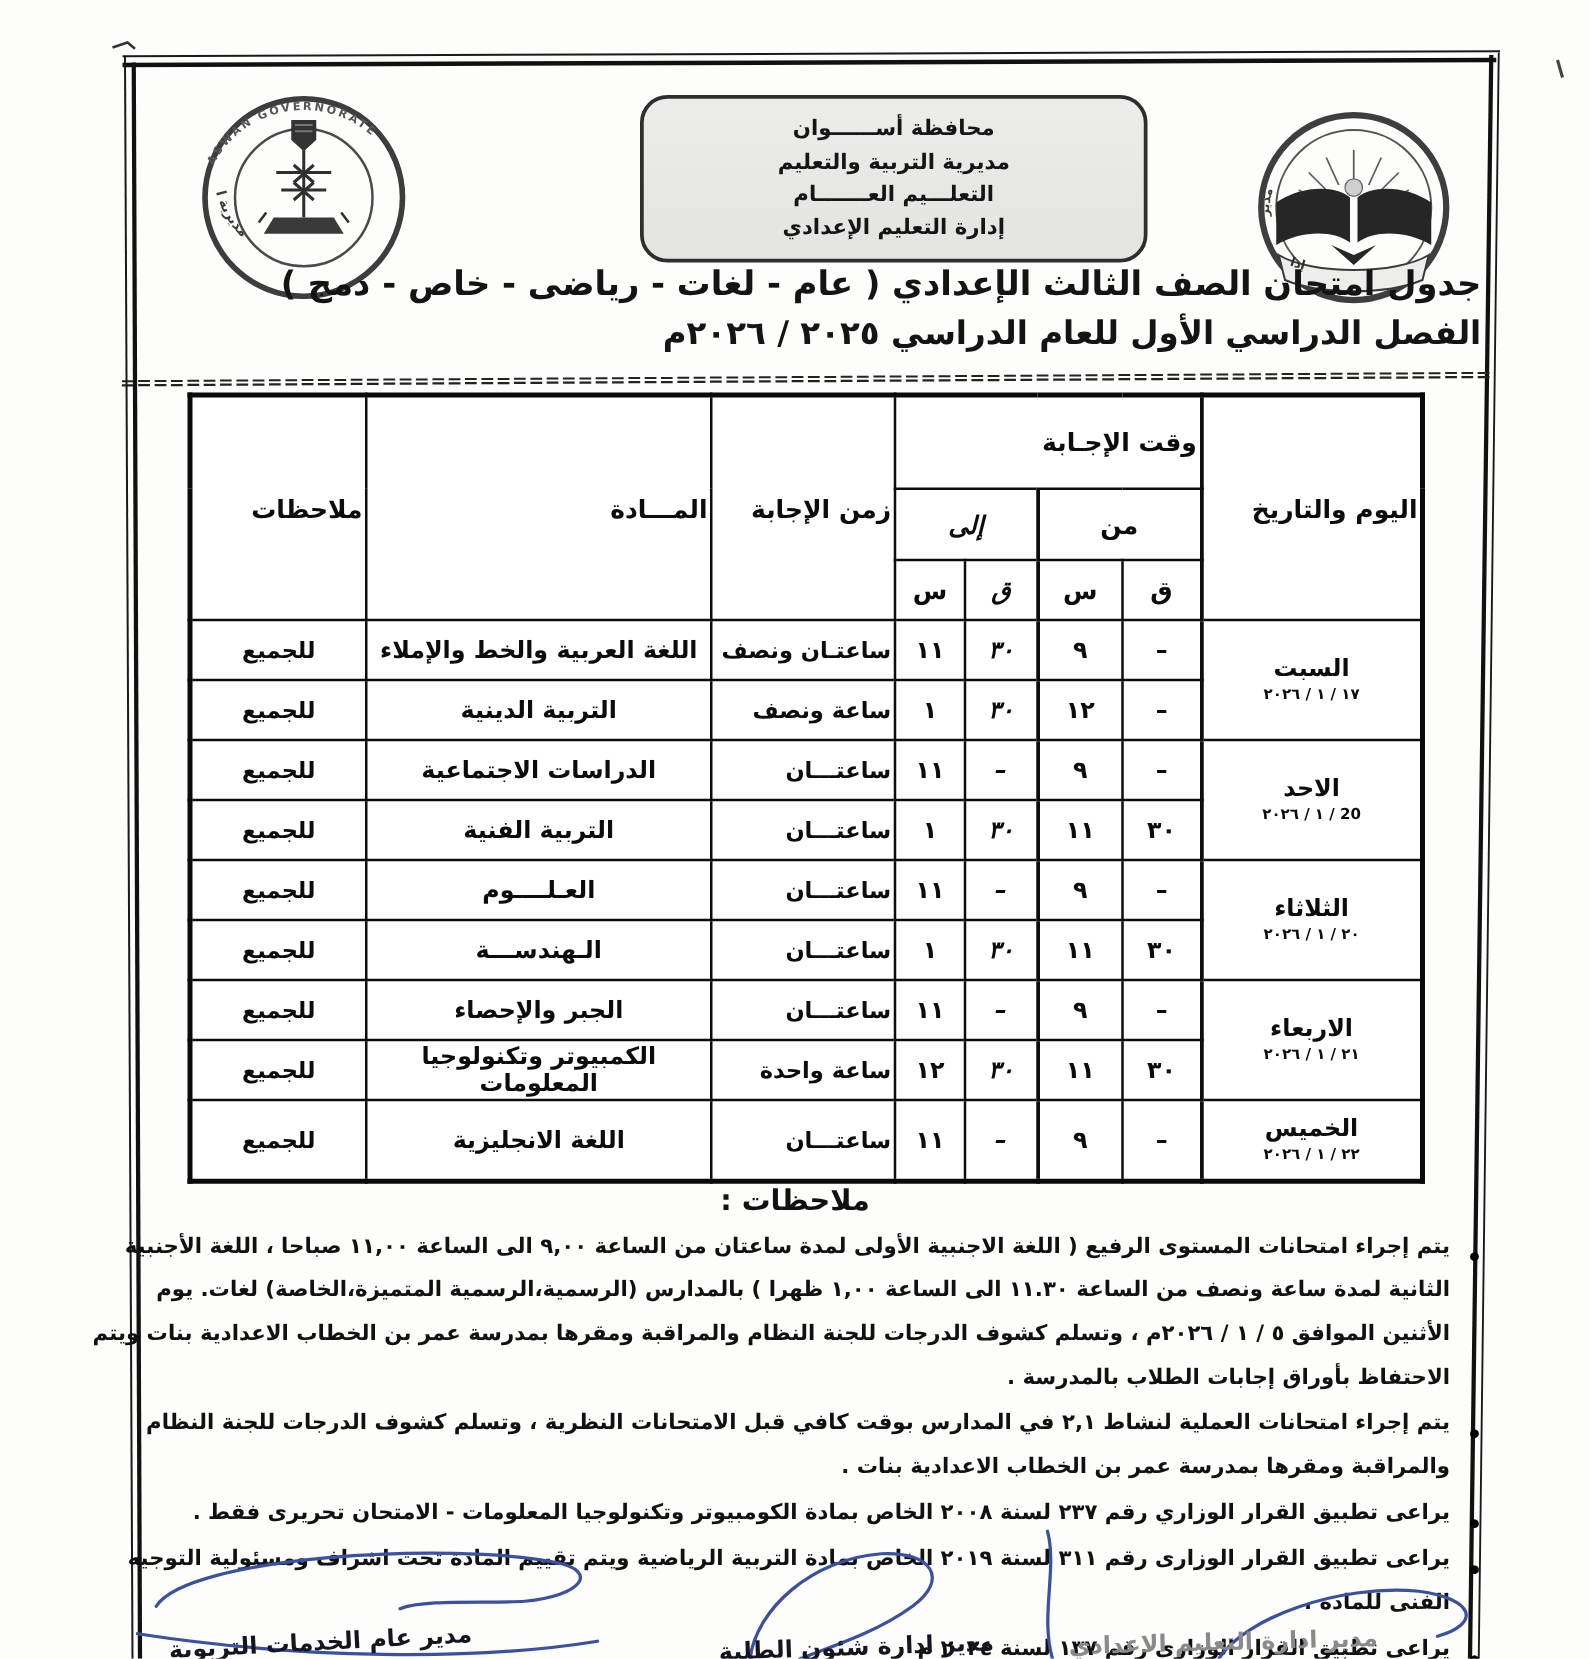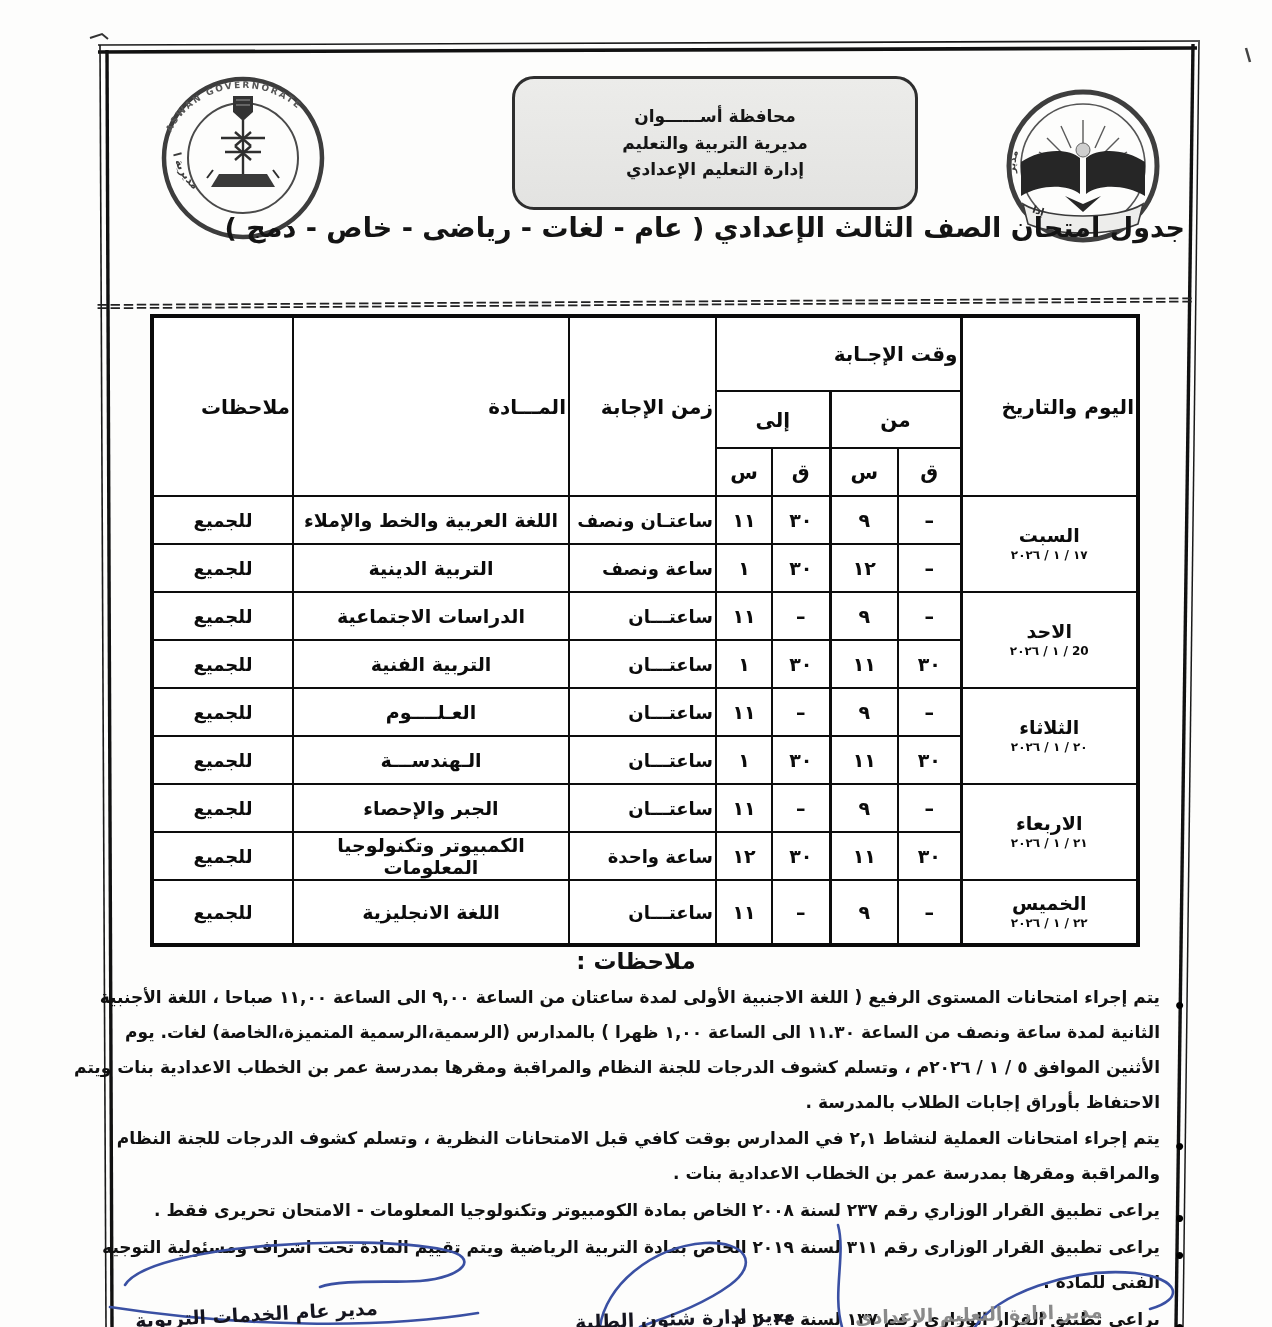--- a/index.html
+++ b/index.html
@@ -39,21 +39,21 @@
   }
   table.sched th,table.sched td{border:2.4px solid #0d0d0d;padding:0 2px;}
   table.sched{border:4.5px solid #0a0a0a;}
   tr.h1>*{height:72px;font-size:20px;text-align:right;}
   tr.h2>*{height:55px;font-size:20px;}
   tr.h3>*{height:46px;font-size:20px;}
   tr.r>*{height:46px;}
   tr.r-last>*{height:62px;}
   tr.g-first>*{border-top-width:5px;}
   .c-day{border-left-width:3.5px !important;font-size:19px;}
-  .sepR{border-right-width:3.5px !important;}
+  .sepR{border-right-width:3.5px !important;font-style:italic;}
   td.num{font-size:19px;margin-left:26px;}
   td.subj{font-size:19px;}
   td.dur{font-size:18px;text-align:right;}
   td.note{font-size:18px;}
   .day-name{font-size:19px;line-height:1.25;}
   .day-date{font-size:12px;line-height:1.3;}
   
   .notes{left:70px;top:948px;width:1120px;direction:rtl;z-index:2;color:#111;}
   .notes-heading{font-size:23px;font-weight:bold;text-align:center;margin:0 -12px 4px 0;}
   ul.notes-list{list-style:none;margin:6px 0 0 0;padding:0 30px 0 0;}
@@ -111,20 +111,21 @@
     <textPath href="#arcTop" startOffset="14%">ASWAN GOVERNORATE</textPath>
   </text>
   <text font-size="11" fill="#3c3c3c" font-weight="bold" direction="rtl">
     <textPath href="#arcBot" startOffset="22%">مديرية التربية والتعليم</textPath>
   </text>
 </svg>
 
 <div class="abs office-box">
   <div>محافظة أســــــوان</div>
   <div>مديرية التربية والتعليم</div>
+  <div>التعلـــيم العـــــــام</div>
   <div>إدارة التعليم الإعدادي</div>
 </div>
 
 <svg class="abs logo" style="left:995px;top:84px" width="176" height="170" viewBox="0 0 176 170">
   <defs>
     <path id="arcTop2" d="M20,88 A68,66 0 0 1 156,88" fill="none"></path>
     <path id="arcBan" d="M36,128 Q88,146 140,128" fill="none"></path>
   </defs>
   <circle cx="88" cy="82" r="74" fill="none" stroke="#3e3e3e" stroke-width="5"></circle>
   <circle cx="88" cy="82" r="62" fill="none" stroke="#555" stroke-width="1.6"></circle>
@@ -150,20 +151,21 @@
   <text font-size="10" fill="#3a3a3a" font-weight="bold" direction="rtl">
     <textPath href="#arcTop2" startOffset="10%">مديرية التربية والتعليم بأسوان</textPath>
   </text>
   <text font-size="10" fill="#2c2c2c" font-weight="bold" direction="rtl">
     <textPath href="#arcBan" startOffset="12%">إدارة التعليم الإعدادي</textPath>
   </text>
 </svg>
 
 <div class="abs title-wrap">
   <div class="title-1">جدول امتحان الصف الثالث الإعدادي   ( عام - لغات - رياضى - خاص - دمج )</div>
+  <div class="title-2">الفصل الدراسي الأول للعام الدراسي  ٢٠٢٥ / ٢٠٢٦م</div>
 </div>
 <div class="abs sep-line">========================================================================================================================================================</div>
 
 <table class="sched">
   <colgroup>
     <col style="width:177px">
       <col style="width:63px">
       <col style="width:68px">
     <col style="width:58px">
       <col style="width:56px">

